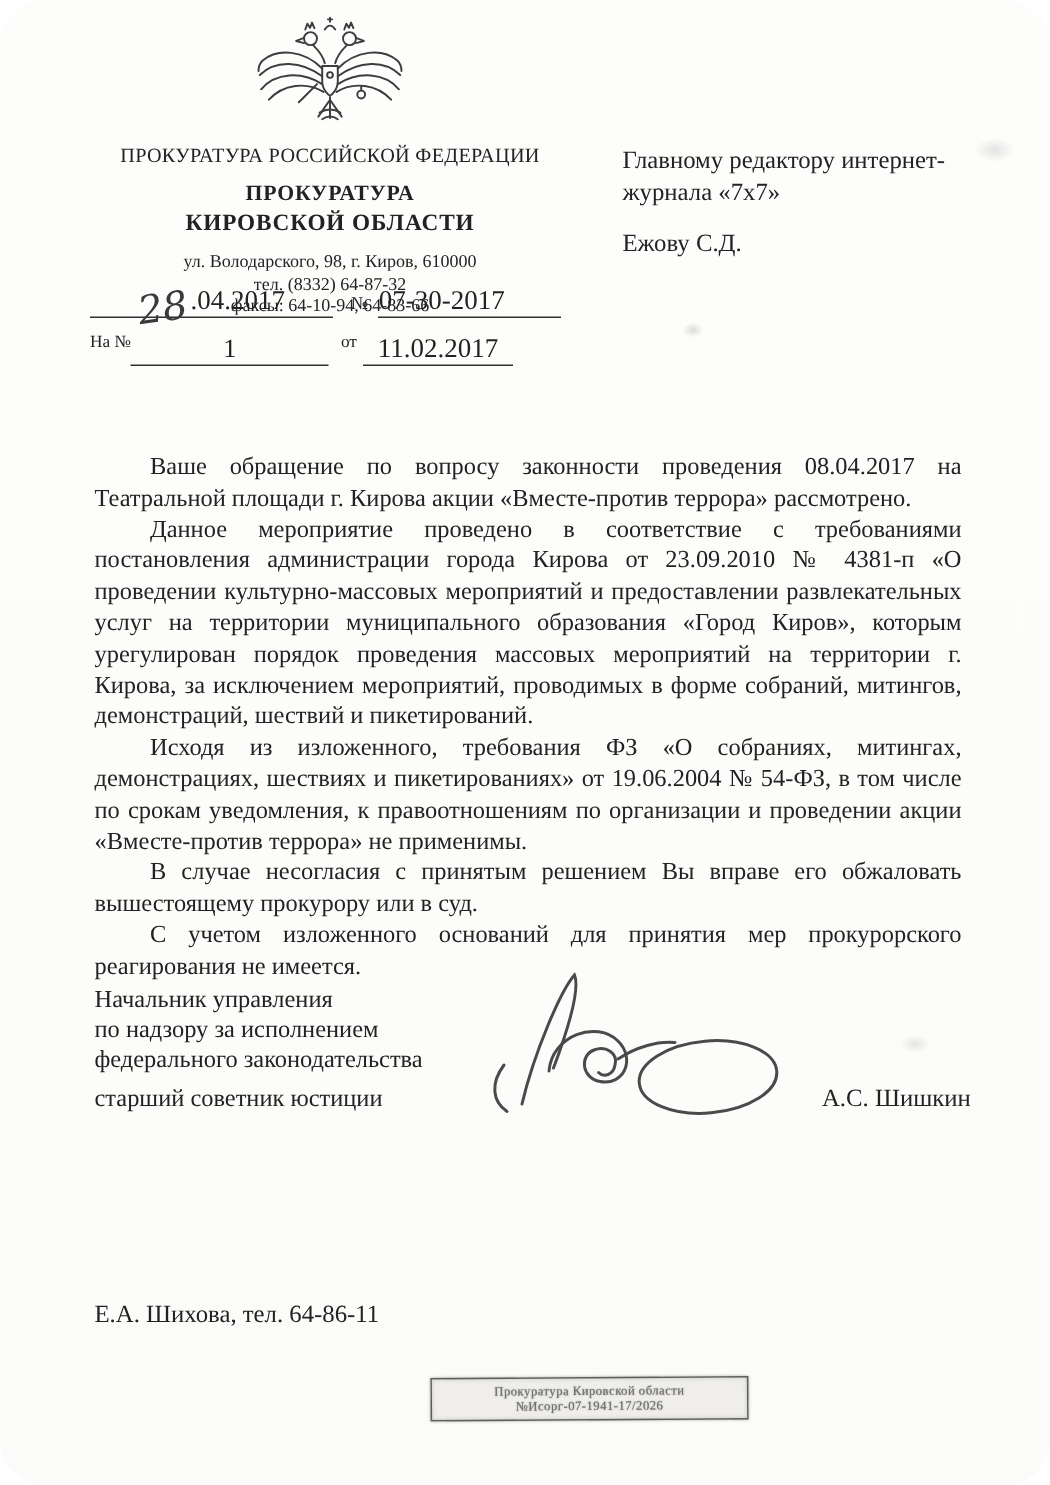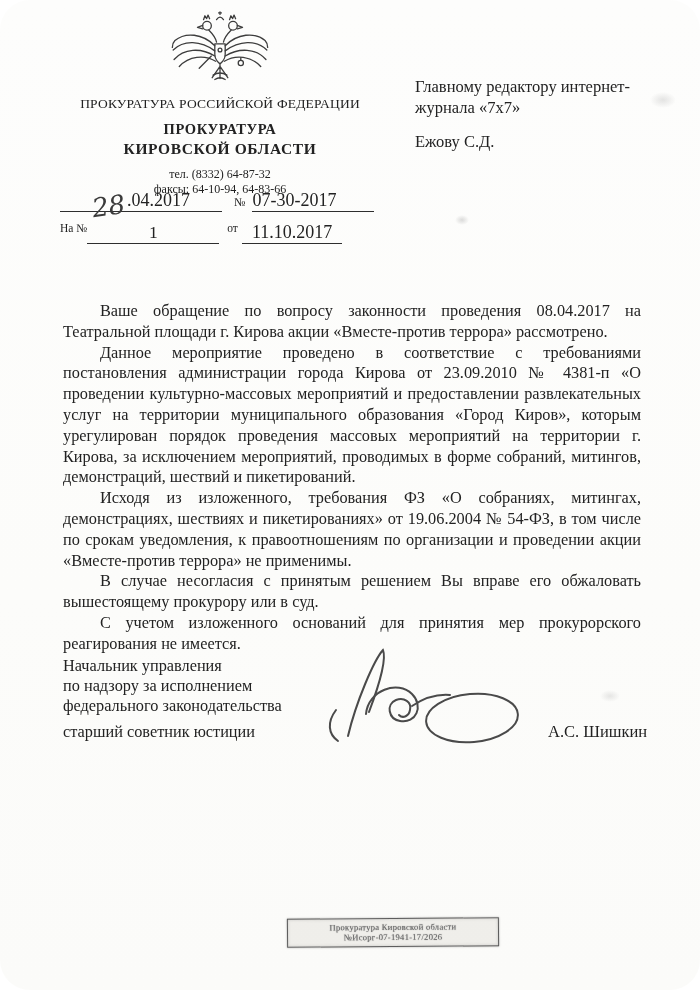--- a/index.html
+++ b/index.html
@@ -23,21 +23,21 @@
               display:inline-block; transform:rotate(-8deg); position:relative; top:4px; color:#3a3a3a; margin-right:2px; }
   .date-typed { font-size:18px; }
   .no-sign { font-size:12px; margin:0 7px 2px 12px; }
   .doc-num { width:122px; text-align:left; font-size:18px; }
   .ref-row { position:absolute; left:60px; top:222px; width:330px; display:flex; }
   .ref-label { font-size:11.5px; padding-bottom:1px; }
   .ref-num { width:132px; text-align:center; font-size:17.5px; }
   .ref-from { font-size:11.5px; margin:0 4px 1px 8px; }
   .ref-date { padding:0 10px; font-size:18px; }
   
-  .recipient { position:absolute; left:415px; top:76px; width:255px; font-size:16.5px; line-height:21px; }
+  .recipient { position:absolute; left:415px; top:96px; width:255px; font-size:16.5px; line-height:21px; }
   .recipient-title { white-space:pre-line; }
   .recipient-name { margin-top:13px; }
   
   .body-text { position:absolute; left:63px; top:301px; width:578px;
                font-size:16.3px; line-height:20.8px; text-align:justify; }
   .body-text p { margin:0; text-indent:37px; }
   
   .sig-position { position:absolute; left:63px; top:656px; font-size:16.3px; line-height:20px; white-space:pre-line;font-family:Liberation Serif, serif; }
   .sig-rank { position:absolute; left:63px; top:722px; font-size:16.3px; }
   .sig-name { position:absolute; left:548px; top:722px; font-size:16.5px; }
@@ -101,38 +101,39 @@
           <path d="M50,52 L38,64 M36,66 l4,-4"></path>
           <circle cx="84" cy="60" r="3"></circle>
             <path d="M84,57 v-3"></path>
         </g>
       </svg>
     </div>
     <div class="country-line">ПРОКУРАТУРА РОССИЙСКОЙ ФЕДЕРАЦИИ</div>
     <div class="org-line1">ПРОКУРАТУРА</div>
     <div class="org-line2">КИРОВСКОЙ ОБЛАСТИ</div>
     <div class="addr-block">
+      <div>ул. Володарского, 98, г. Киров, 610000</div>
       <div>тел. (8332) 64-87-32</div>
       <div>факсы: 64-10-94, 64-83-66</div>
     </div>
   </div>
 
   <div class="date-row">
     <span class="date-left u">
         <span class="hand-day">28</span>
         <span class="date-typed">.04.2017</span>
       </span>
     <span class="no-sign">№</span>
     <span class="doc-num u">07-30-2017</span>
   </div>
   <div class="ref-row">
     <span class="ref-label">На №</span>
     <span class="ref-num u">1</span>
     <span class="ref-from">от</span>
-    <span class="ref-date u">11.10.2017</span>
+    <span class="ref-date u">11.02.2017</span>
   </div>
 
   <div class="recipient">
     <div class="recipient-title">Главному редактору интернет-
 журнала «7х7»</div>
     <div class="recipient-name">Ежову С.Д.</div>
   </div>
 
   <div class="body-text">
     <p>Ваше обращение по вопросу законности проведения 08.04.2017 на Театральной площади г. Кирова акции «Вместе-против террора» рассмотрено.</p>
@@ -152,20 +153,21 @@
         <path d="M18,97 C8,90 7,78 16,66"></path>
         <path d="M28,92 C36,58 54,16 63,6 C67,16 58,44 49,68"></path>
         <path d="M46,70 C48,46 78,36 92,50 C104,62 96,80 80,77 C68,75 66,60 76,56 C84,53 92,58 90,66 C89,72 83,75 79,71"></path>
         <path d="M92,62 C104,54 118,50 130,51"></path>
         <ellipse cx="152" cy="74" rx="46" ry="24" transform="rotate(-5 152 74)"></ellipse>
       </g>
     </svg>
   </div>
   <div class="sig-name">А.С. Шишкин</div>
 
+  <div class="executor">Е.А. Шихова, тел. 64-86-11</div>
 
   <div class="stamp">
     <div>Прокуратура Кировской области</div>
     <div>№Исорг-07-1941-17/2026</div>
   </div>
 
   <div class="smudge s1"></div>
   <div class="smudge s2"></div>
   <div class="smudge s3"></div>
 </div>

